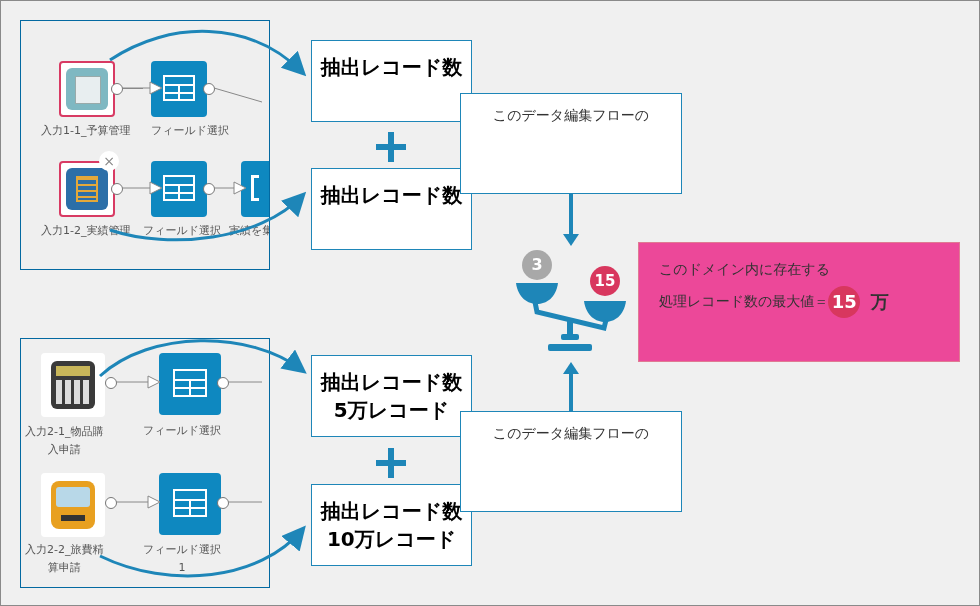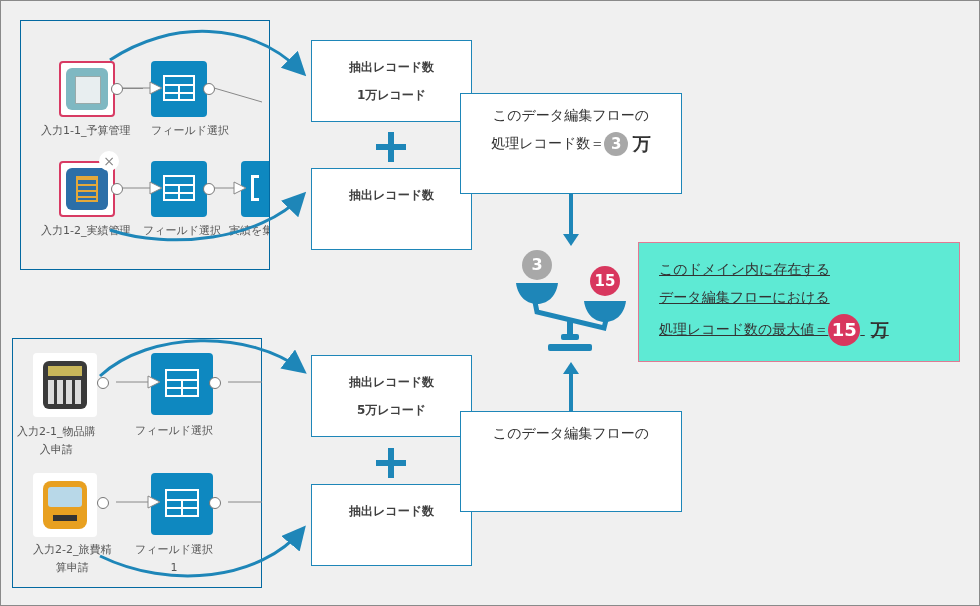--- a/index.html
+++ b/index.html
@@ -5,28 +5,28 @@
   html, body { margin:0; padding:0; }
   body { width:980px; height:606px; position:relative; background:#f0f0f0; font-family:"DejaVu Sans", sans-serif; color:#333; overflow:hidden; }
   .frame { position:absolute; left:0; top:0; width:978px; height:604px; border:1px solid #8a8a8a; }
   .panel { position:absolute; border:1px solid #0369a1; background:#efefef; overflow:hidden; }
   .node { position:absolute; width:56px; height:56px; border-radius:4px; }
   .input-node { background:#fff; border:2px solid #d83a63; box-sizing:border-box; }
   .input-node.plain { border:none; border-radius:4px; }
   .field-node { background:#0e88c0; border-radius:4px; }
   .label { position:absolute; font-size:11px; color:#555; text-align:center; white-space:nowrap; }
   .port { position:absolute; width:12px; height:12px; border:1.5px solid #777; border-radius:50%; background:#fff; box-sizing:border-box; }
-  .box { position:absolute; background:#fff; border:1.5px solid #1e86b8; box-sizing:border-box; text-align:center; font-size:12px; font-weight:bold; color:#404040; }
+  .box { position:absolute; background:#fff; border:1.5px solid #1e86b8; box-sizing:border-box; text-align:center; font-size:20px; font-weight:bold; color:#000000; }
   .box .line { display:block; line-height:28px; }
   .calc-box { position:absolute; background:#fff; border:1.5px solid #1e86b8; box-sizing:border-box; text-align:center; font-size:14px; color:#333; }
   .calc-box .line { display:block; }
   .badge { display:inline-block; border-radius:50%; color:#fff; text-align:center; font-weight:bold; vertical-align:middle; }
   .badge.gray { background:#a8a8a8; }
   .badge.red { background:#d8375e; }
-  .result-box { position:absolute; background:#5eead4; border:1.5px solid #e07a93; box-sizing:border-box; font-size:14px; color:#333;text-decoration:underline; }
+  .result-box { position:absolute; background:#ec4899; border:1.5px solid #e07a93; box-sizing:border-box; font-size:14px; color:#333; }
   .plus { position:absolute; width:30px; height:30px; }
   .plus:before, .plus:after { content:""; position:absolute; background:#1e86b8; }
   .plus:before { left:0; top:12px; width:30px; height:6px; }
   .plus:after { left:12px; top:0; width:6px; height:30px; }
   svg.overlay { position:absolute; left:0; top:0; pointer-events:none; }
 </style>
 </head>
 <body>
 
 <div class="frame"></div>
@@ -59,21 +59,21 @@
   </div>
   <div class="port" style="left:182px;top:162px;"></div>
   <div class="node field-node" style="left:220px;top:140px;">
     <div style="position:absolute;left:10px;top:14px;width:8px;height:26px;border:3px solid #fff;border-right:none;box-sizing:border-box;"></div>
   </div>
   <div class="label" style="left:20px;top:202px;">入力1-2_実績管理</div>
   <div class="label" style="left:122px;top:202px;">フィールド選択</div>
   <div class="label" style="left:208px;top:202px;">実績を集</div>
 </div>
 
-<div class="panel" style="left:12px;top:338px;width:248px;height:248px;">
+<div class="panel" style="left:20px;top:338px;width:248px;height:248px;">
   <div class="node input-node plain" style="left:20px;top:14px;width:64px;height:64px;">
     <div style="position:absolute;left:10px;top:8px;width:44px;height:48px;background:#3a3a3a;border-radius:6px;">
       <div style="position:absolute;left:5px;top:5px;width:34px;height:10px;background:#c8b65a;"></div>
       <div style="position:absolute;left:5px;top:19px;width:34px;height:24px;background:repeating-linear-gradient(90deg,#ddd 0 6px,transparent 6px 9px);"></div>
     </div>
   </div>
   <div class="port" style="left:84px;top:38px;"></div>
   <div class="node field-node" style="left:138px;top:14px;width:62px;height:62px;">
     <div style="position:absolute;left:14px;top:16px;width:34px;height:28px;border:2px solid #fff;box-sizing:border-box;background:linear-gradient(#fff,#fff) 0 8px/100% 2px no-repeat, linear-gradient(#fff,#fff) 0 16px/100% 2px no-repeat, linear-gradient(#fff,#fff) 14px 8px/2px 100% no-repeat;"></div>
   </div>
@@ -88,21 +88,21 @@
     <div style="position:absolute;left:10px;top:8px;width:44px;height:48px;background:#e8a020;border-radius:8px;">
       <div style="position:absolute;left:5px;top:6px;width:34px;height:20px;background:#b8d8e8;border-radius:3px;"></div>
       <div style="position:absolute;left:10px;top:34px;width:24px;height:6px;background:#333;"></div>
     </div>
   </div>
   <div class="port" style="left:84px;top:158px;"></div>
   <div class="node field-node" style="left:138px;top:134px;width:62px;height:62px;">
     <div style="position:absolute;left:14px;top:16px;width:34px;height:28px;border:2px solid #fff;box-sizing:border-box;background:linear-gradient(#fff,#fff) 0 8px/100% 2px no-repeat, linear-gradient(#fff,#fff) 0 16px/100% 2px no-repeat, linear-gradient(#fff,#fff) 14px 8px/2px 100% no-repeat;"></div>
   </div>
   <div class="port" style="left:196px;top:158px;"></div>
-  <div class="label" style="left:4px;top:202px;line-height:18px;margin-left:16px;">
+  <div class="label" style="left:4px;top:202px;line-height:18px;">
     <span>入力2-2_旅費精</span><br>
     <span>算申請</span>
   </div>
   <div class="label" style="left:122px;top:202px;line-height:18px;">
     <span>フィールド選択</span><br>
     <span>1</span>
   </div>
 </div>
 
 <svg class="overlay" width="980" height="606">
@@ -142,51 +142,46 @@
     <path d="M584,301 L626,301 C624,316 614,322 605,322 C596,322 586,316 584,301 z" fill="#1e86b8"></path>
     <path d="M535,302 L537,312 L604,328 L606,320" fill="none" stroke="#1e86b8" stroke-width="5"></path>
     <rect x="567" y="318" width="6" height="20" fill="#1e86b8"></rect>
     <rect x="561" y="334" width="18" height="6" rx="2" fill="#1e86b8"></rect>
     <rect x="548" y="344" width="44" height="7" rx="2" fill="#1e86b8"></rect>
   </g>
 </svg>
 
 <div class="box" style="left:311px;top:40px;width:161px;height:82px;padding-top:12px;">
   <span class="line">抽出レコード数</span>
-  <span class="line">1万レコード</span>
 </div>
 <div class="plus" style="left:376px;top:132px;"></div>
 <div class="box" style="left:311px;top:168px;width:161px;height:82px;padding-top:12px;">
   <span class="line">抽出レコード数</span>
 </div>
 
 <div class="box" style="left:311px;top:355px;width:161px;height:82px;padding-top:12px;">
   <span class="line">抽出レコード数</span>
   <span class="line">5万レコード</span>
 </div>
 <div class="plus" style="left:376px;top:448px;"></div>
 <div class="box" style="left:311px;top:484px;width:161px;height:82px;padding-top:12px;">
   <span class="line">抽出レコード数</span>
+  <span class="line">10万レコード</span>
 </div>
 
 <div class="calc-box" style="left:460px;top:93px;width:222px;height:101px;padding-top:8px;">
   <span class="line" style="line-height:26px;">このデータ編集フローの</span>
-  <span class="line" style="line-height:30px;">
-    <span>処理レコード数＝</span><span class="badge gray" style="width:24px;height:24px;line-height:24px;font-size:15px;">3</span>
-    <b style="font-size:18px;vertical-align:middle;">万</b>
-  </span>
 </div>
 
 <div class="calc-box" style="left:460px;top:411px;width:222px;height:101px;padding-top:8px;">
   <span class="line" style="line-height:26px;">このデータ編集フローの</span>
 </div>
 
 <span class="badge gray" style="position:absolute;left:522px;top:250px;width:30px;height:30px;line-height:30px;font-size:16px;">3</span>
 <span class="badge red" style="position:absolute;left:590px;top:266px;width:30px;height:30px;line-height:30px;font-size:15px;">15</span>
 
 <div class="result-box" style="left:638px;top:242px;width:322px;height:120px;padding:12px 0 0 20px;">
   <div style="line-height:28px;">このドメイン内に存在する</div>
-  <div style="line-height:28px;">データ編集フローにおける</div>
   <div style="line-height:36px;">
     <span>処理レコード数の最大値＝</span><span class="badge red" style="width:32px;height:32px;line-height:32px;font-size:18px;">15</span>
     <b style="font-size:18px;vertical-align:middle;margin-left:6px;">万</b>
   </div>
 </div>
 
 </body></html>

